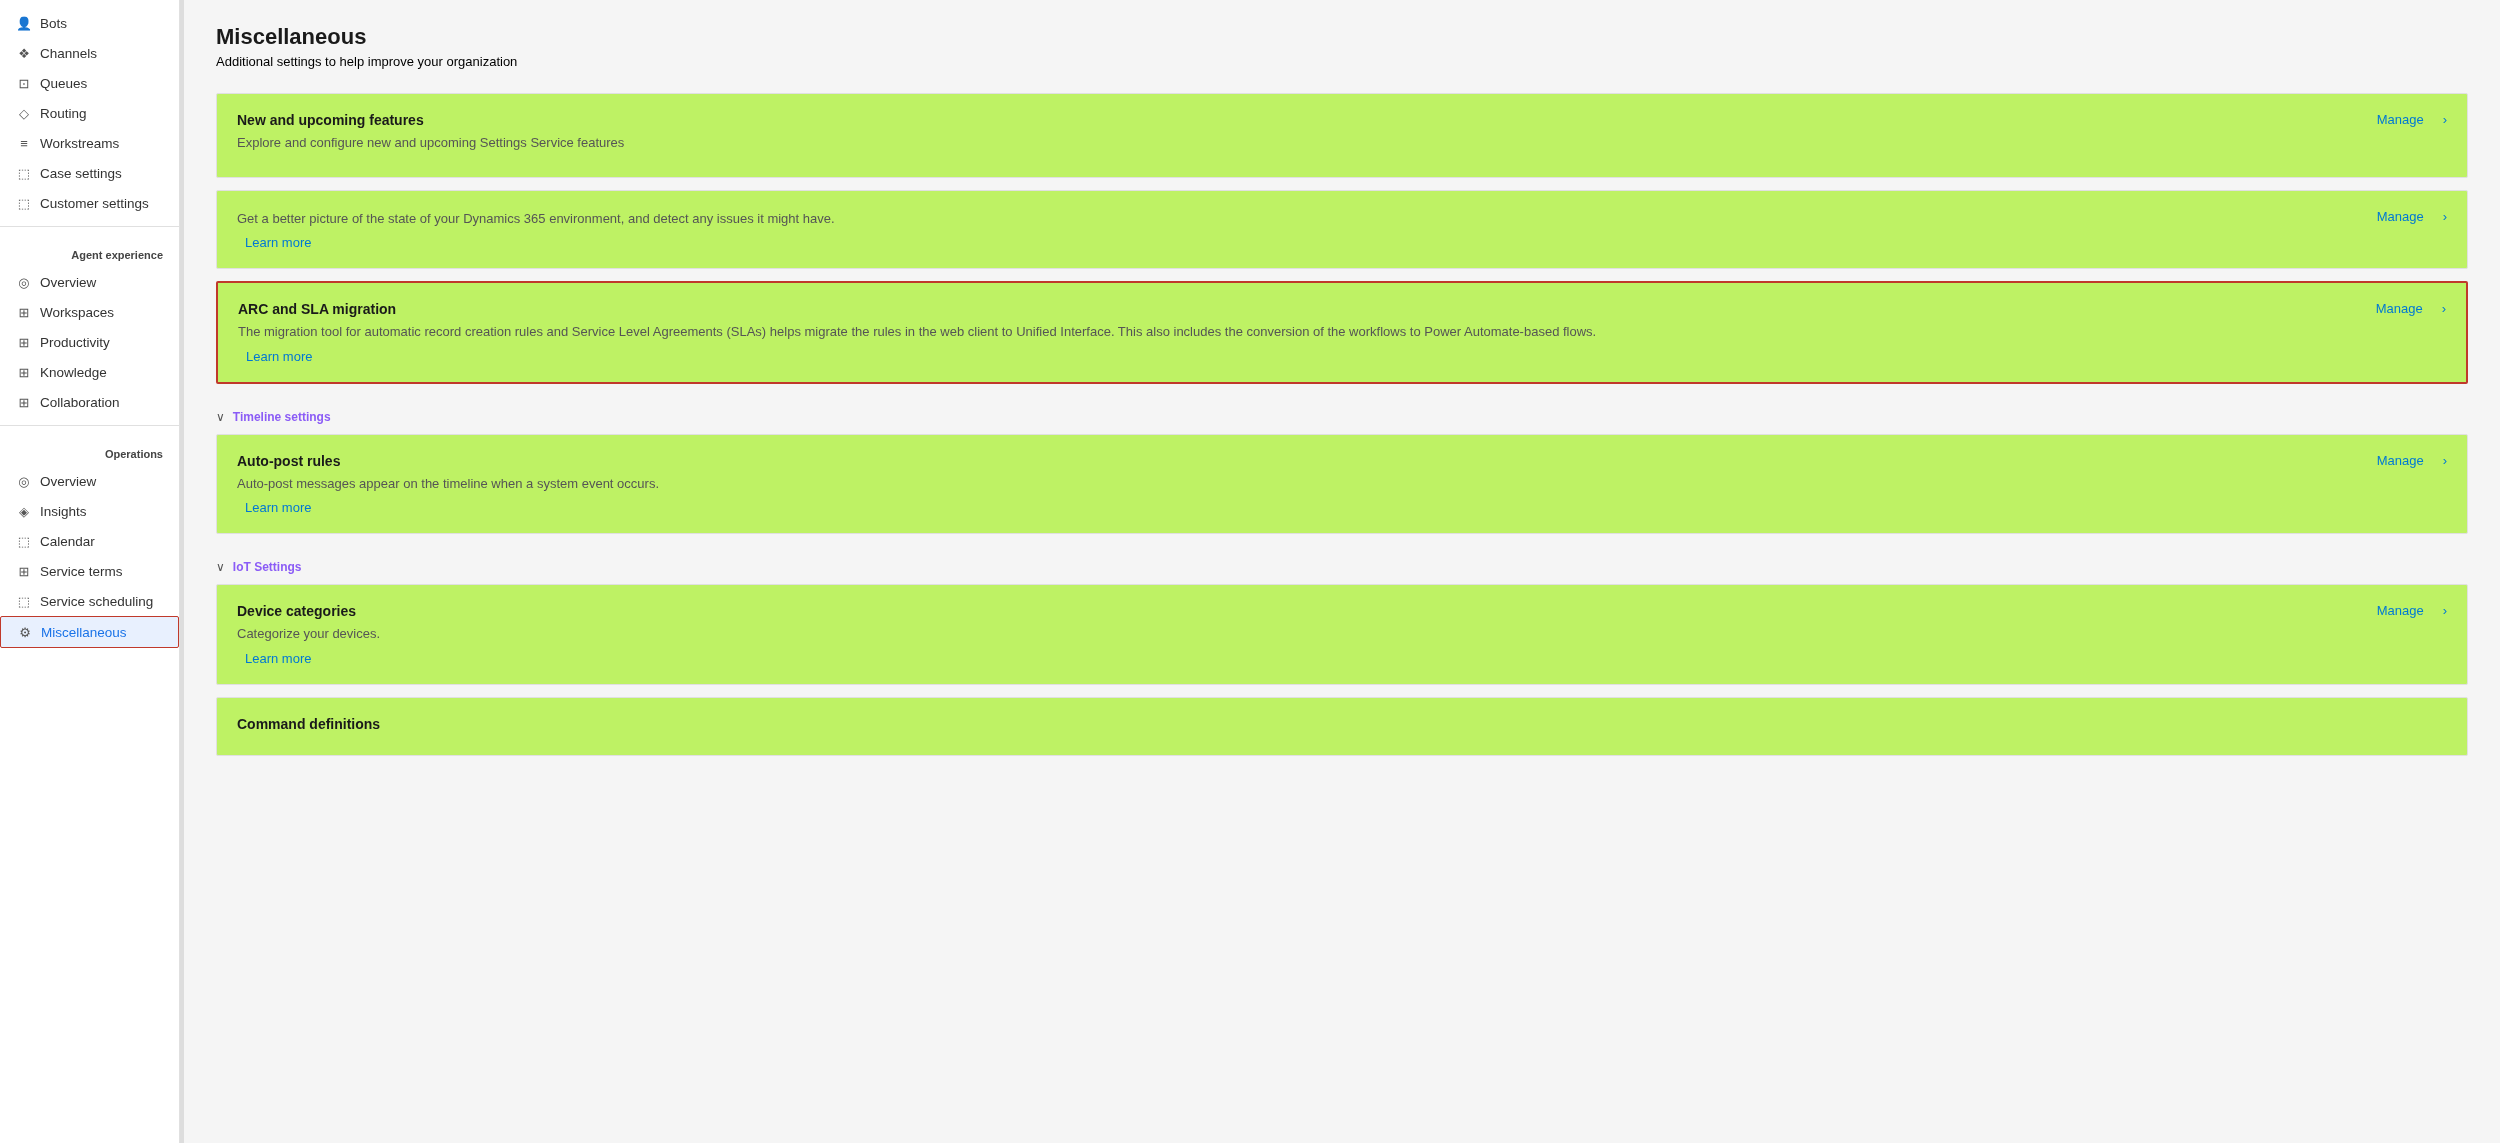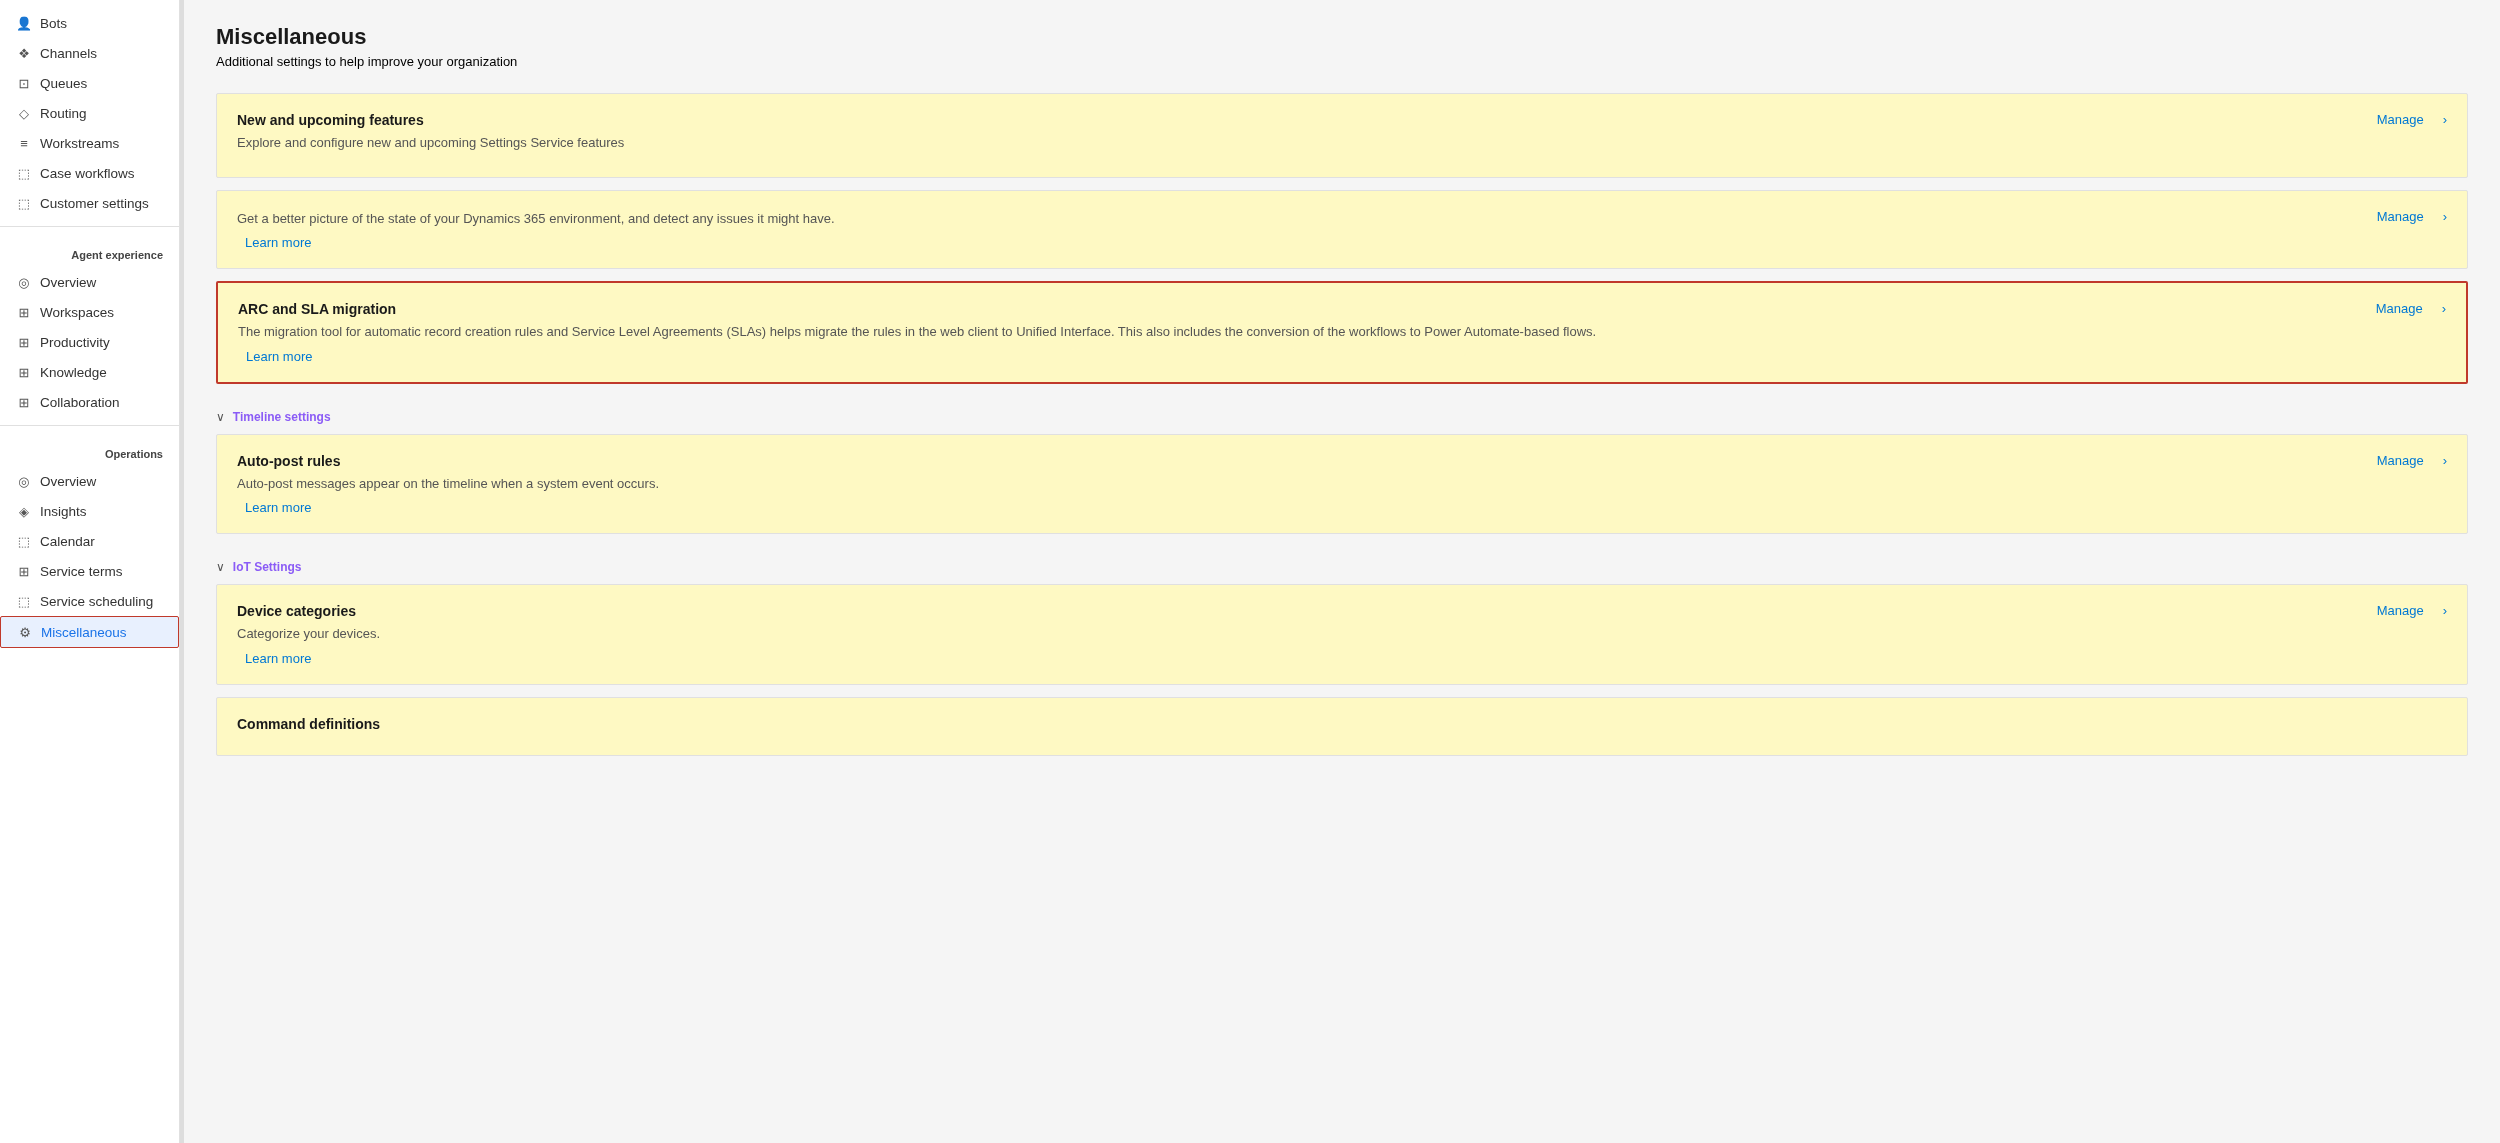--- a/index.html
+++ b/index.html
@@ -69,21 +69,21 @@
       margin-bottom: 4px;
     }
     .page-subtitle {
       font-size: 13px;
       color: #000000;
       margin-bottom: 24px;
     }
 
     
     .card {
-      background: #fef9c3;
+      background: #bef264;
       border: 1px solid #e0e0e0;
       border-radius: 2px;
       padding: 18px 20px;
       margin-bottom: 12px;
       display: flex;
       justify-content: space-between;
       align-items: flex-start;
     }
     .card.highlighted {
       border: 2px solid #c0392b;
@@ -165,21 +165,21 @@
     <div class="sidebar-item">
       <span class="sidebar-icon">◇</span>
       <span>Routing</span>
     </div>
     <div class="sidebar-item">
       <span class="sidebar-icon">≡</span>
       <span>Workstreams</span>
     </div>
     <div class="sidebar-item">
       <span class="sidebar-icon">⬚</span>
-      <span>Case workflows</span>
+      <span>Case settings</span>
     </div>
     <div class="sidebar-item">
       <span class="sidebar-icon">⬚</span>
       <span>Customer settings</span>
     </div>
   </div>
 
   <div class="sidebar-divider"></div>
 
   <div class="sidebar-section-header">Agent experience</div>

